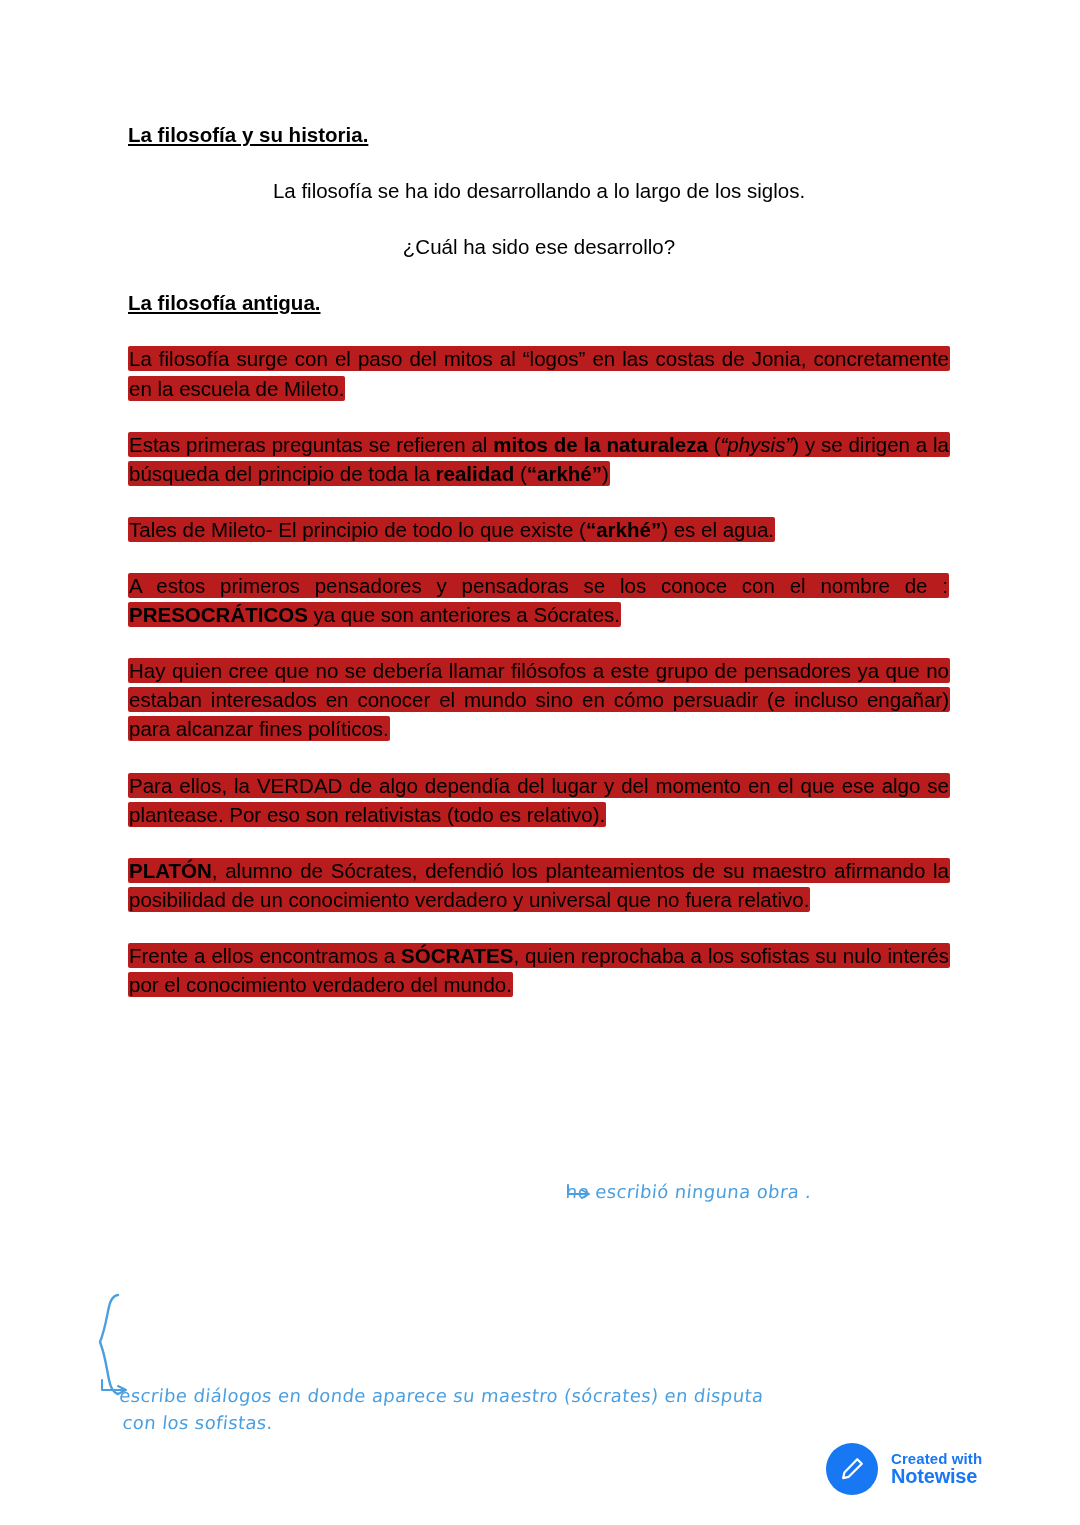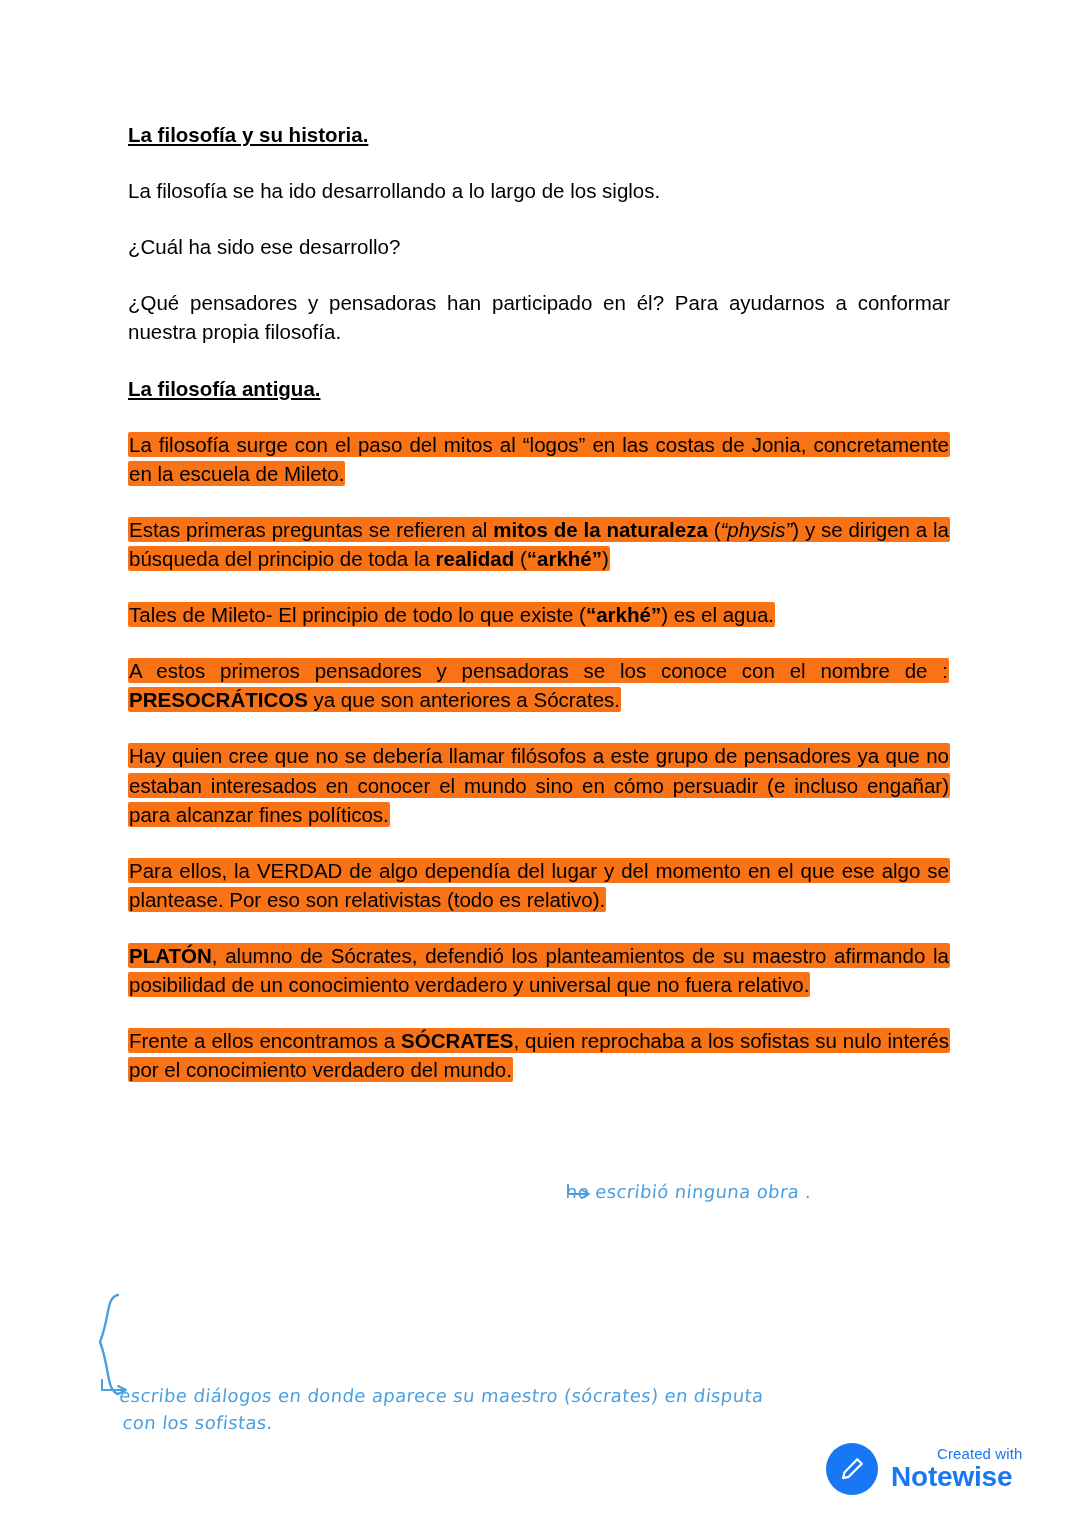--- a/index.html
+++ b/index.html
@@ -36,25 +36,25 @@
     text-align: justify;
     text-justify: inter-word;
   }
   .block { margin-bottom: 27px; }
   .heading {
     font-weight: bold;
     text-decoration: underline;
     text-align: left;
     font-size: 20.5px;
   }
-  .nojust { text-align: left; }
+  .nojust { text-align: center; }
   b, strong { font-weight: bold; }
   i, em { font-style: italic; }
   .hl-soft {
-    background: #f97316;
+    background: #b91c1c;
     border-radius: 2px;
     box-decoration-break: clone;
     -webkit-box-decoration-break: clone;
     padding: 1px 1px;
   }
 
   
   .handwriting {
     position: absolute;
     font-family: "DejaVu Sans", sans-serif;
@@ -98,48 +98,46 @@
     width: 52px;
     height: 52px;
     border-radius: 50%;
     background: #1877f2;
     display: flex;
     align-items: center;
     justify-content: center;
   }
   .logo-text-small {
     font-size: 15px;
-    font-weight: normal;
+    font-weight: bold;
     color: #1877f2;
     line-height: 1.05;
     letter-spacing: 0.1px;
-    margin-left: 46px;
   }
   .logo-text-big {
-    font-size: 28px;
+    font-size: 20px;
     font-weight: bold;
     color: #1877f2;
     line-height: 1.05;
     letter-spacing: -0.2px;
   }
 </style>
 </head>
 <body>
 
 <div class="page">
 
   <div class="content">
 
     <h2 class="heading block">La filosofía y su historia.</h2>
 
     <p class="block nojust"><span>La filosofía se ha ido desarrollando a lo largo de los siglos.</span></p>
 
     <p class="block nojust"><span>¿Cuál ha sido ese desarrollo?</span></p>
 
-    <p class="block"><span>¿Qué pensadores y pensadoras han participado en él? Para ayudarnos a conformar nuestra propia filosofía.</span></p>
 
     <h2 class="heading block"><span>La filosofía antigua.</span></h2>
 
     <p class="block"><span class="hl-soft">La filosofía surge con el paso del mitos al “logos” en las costas de Jonia, concretamente en la escuela de Mileto.</span></p>
 
 
     <p class="block"><span class="hl-soft">Estas primeras preguntas se refieren al <b>mitos de la naturaleza</b> (<i>“physis”</i>) y se dirigen a la búsqueda del principio de toda la <b>realidad</b> (<b>“arkhé”</b>)</span></p>
 
     <p class="block"><span class="hl-soft">Tales de Mileto- El principio de todo lo que existe (<b>“arkhé”</b>) es el agua.</span></p>
 

